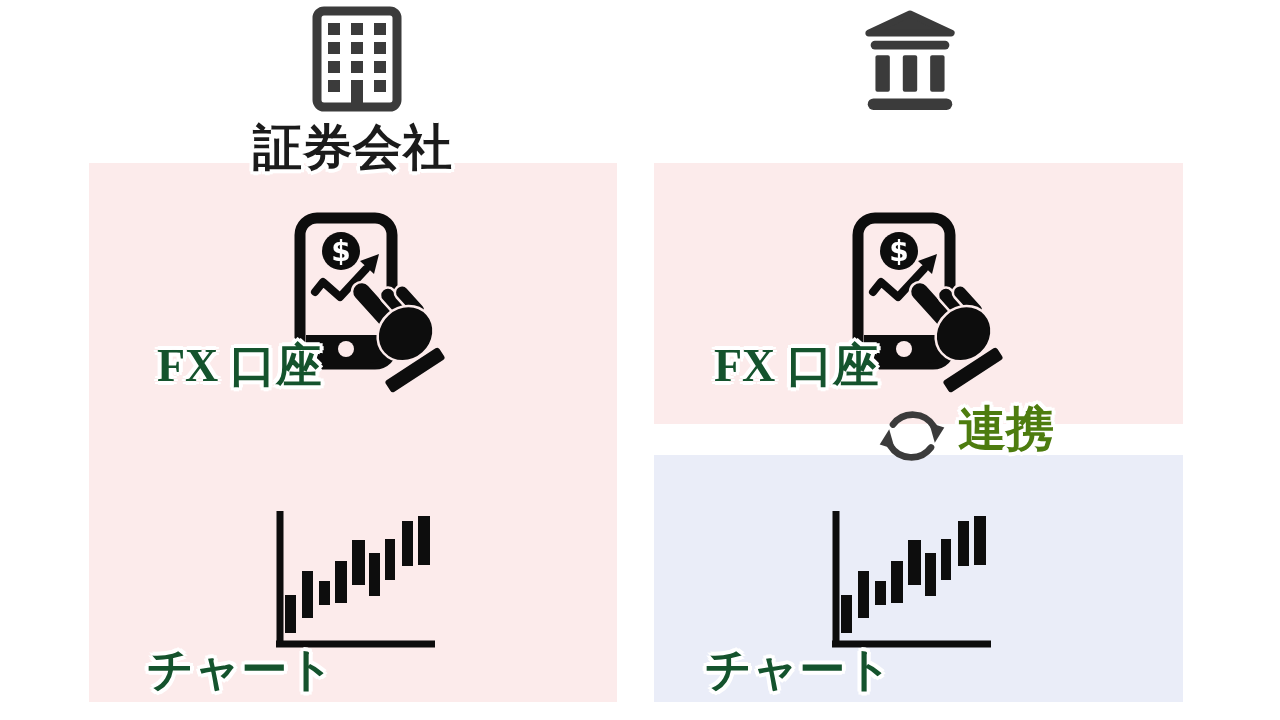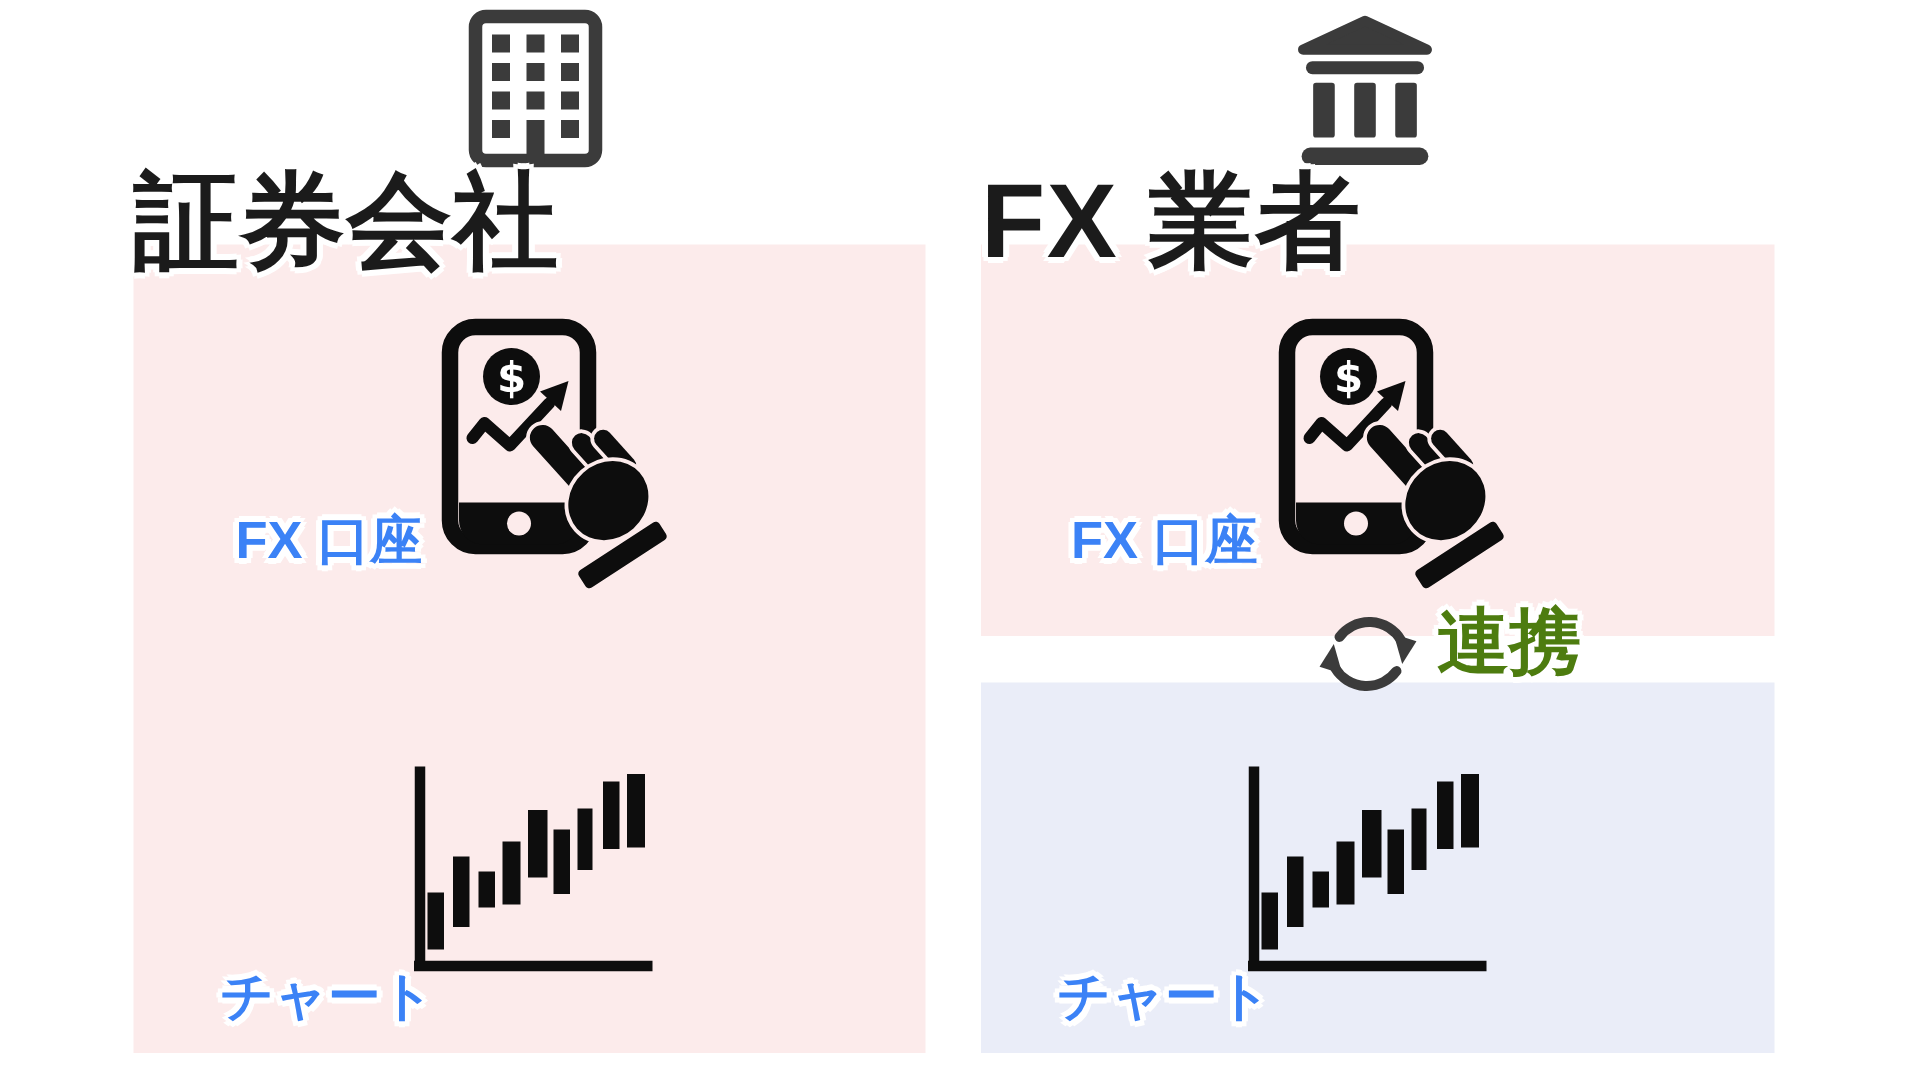--- a/index.html
+++ b/index.html
@@ -5,30 +5,31 @@
   html,body{margin:0;padding:0;background:#ffffff;}
   #stage{
     position:relative;width:1280px;height:720px;overflow:hidden;background:#ffffff;
     font-family:"Liberation Sans","DejaVu Sans",sans-serif;
   }
   .panel{position:absolute;}
   .panel.pink{background:#fcebeb;}
   .panel.lavender{background:#eaedf8;}
   .title{
     position:absolute;top:112px;height:70px;line-height:70px;
-    font-size:70px;font-weight:900;color:#1b1b1b;text-align:left;
+    font-size:49px;font-weight:900;color:#1b1b1b;text-align:center;
     letter-spacing:1px;white-space:nowrap;
     text-shadow:-3px -3px 0 #fff,3px -3px 0 #fff,-3px 3px 0 #fff,3px 3px 0 #fff,
                  0 -4px 0 #fff,0 4px 0 #fff,-4px 0 0 #fff,4px 0 0 #fff;
   }
   .label{
-    position:absolute;font-size:35px;font-weight:800;color:#3b82f6;
+    position:absolute;font-size:46px;font-weight:800;color:#14532d;
     line-height:1;white-space:nowrap;
     text-shadow:-3px -3px 0 #fff,3px -3px 0 #fff,-3px 3px 0 #fff,3px 3px 0 #fff,
                  0 -4px 0 #fff,0 4px 0 #fff,-4px 0 0 #fff,4px 0 0 #fff;
+    font-family:Liberation Serif, serif;
   }
   .link-label{
     position:absolute;left:958px;top:405px;font-size:48px;font-weight:900;color:#4d7c0f;
     line-height:1;white-space:nowrap;
     text-shadow:-3px -3px 0 #fff,3px -3px 0 #fff,-3px 3px 0 #fff,3px 3px 0 #fff,
                  0 -4px 0 #fff,0 4px 0 #fff,-4px 0 0 #fff,4px 0 0 #fff;
   }
   svg{position:absolute;display:block;}
 </style>
 </head>
@@ -60,21 +61,20 @@
   <div class="title" style="left:89px;width:528px;">証券会社</div>
 
   <svg style="left:862px;top:8px;" width="96" height="104" viewBox="0 0 100 104">
     <path d="M50 4 L93 24 L7 24 Z" fill="#3b3b3b" stroke="#3b3b3b" stroke-width="7" stroke-linejoin="round"></path>
     <rect x="9" y="32" width="82" height="9" rx="4.5" fill="#3b3b3b"></rect>
     <rect x="14" y="47" width="15" height="38" rx="2" fill="#3b3b3b"></rect>
     <rect x="42.5" y="47" width="15" height="38" rx="2" fill="#3b3b3b"></rect>
     <rect x="71" y="47" width="15" height="38" rx="2" fill="#3b3b3b"></rect>
     <rect x="6" y="92" width="88" height="12" rx="6" fill="#3b3b3b"></rect>
   </svg>
-  <div class="title" style="left:654px;width:529px;">FX 業者</div>
 
   <svg style="left:278px;top:208px;" width="175" height="185" viewBox="0 0 175 185">
     <rect x="22" y="10" width="92" height="146" rx="17" fill="none" stroke="#0d0d0d" stroke-width="11"></rect>
     <path d="M28 127 h80 v12 a16 16 0 0 1 -16 16 h-48 a16 16 0 0 1 -16 -16 Z" fill="#0d0d0d"></path>
     <circle cx="68" cy="141" r="8" fill="#fcebeb"></circle>
     <circle cx="63" cy="43" r="19" fill="#0d0d0d"></circle>
     <text x="63" y="53" text-anchor="middle" font-size="28" font-weight="bold" fill="#ffffff" font-family="'DejaVu Sans',sans-serif">$</text>
     <path d="M37 84 L45 74 L62 89 L88 61" stroke="#0d0d0d" stroke-width="8" fill="none" stroke-linecap="round" stroke-linejoin="round"></path>
     <path d="M101 46 L96 66 L82 53 Z" fill="#0d0d0d"></path>
     <g fill="#0d0d0d" stroke="#fcebeb" stroke-width="5" paint-order="stroke" stroke-linejoin="round">

